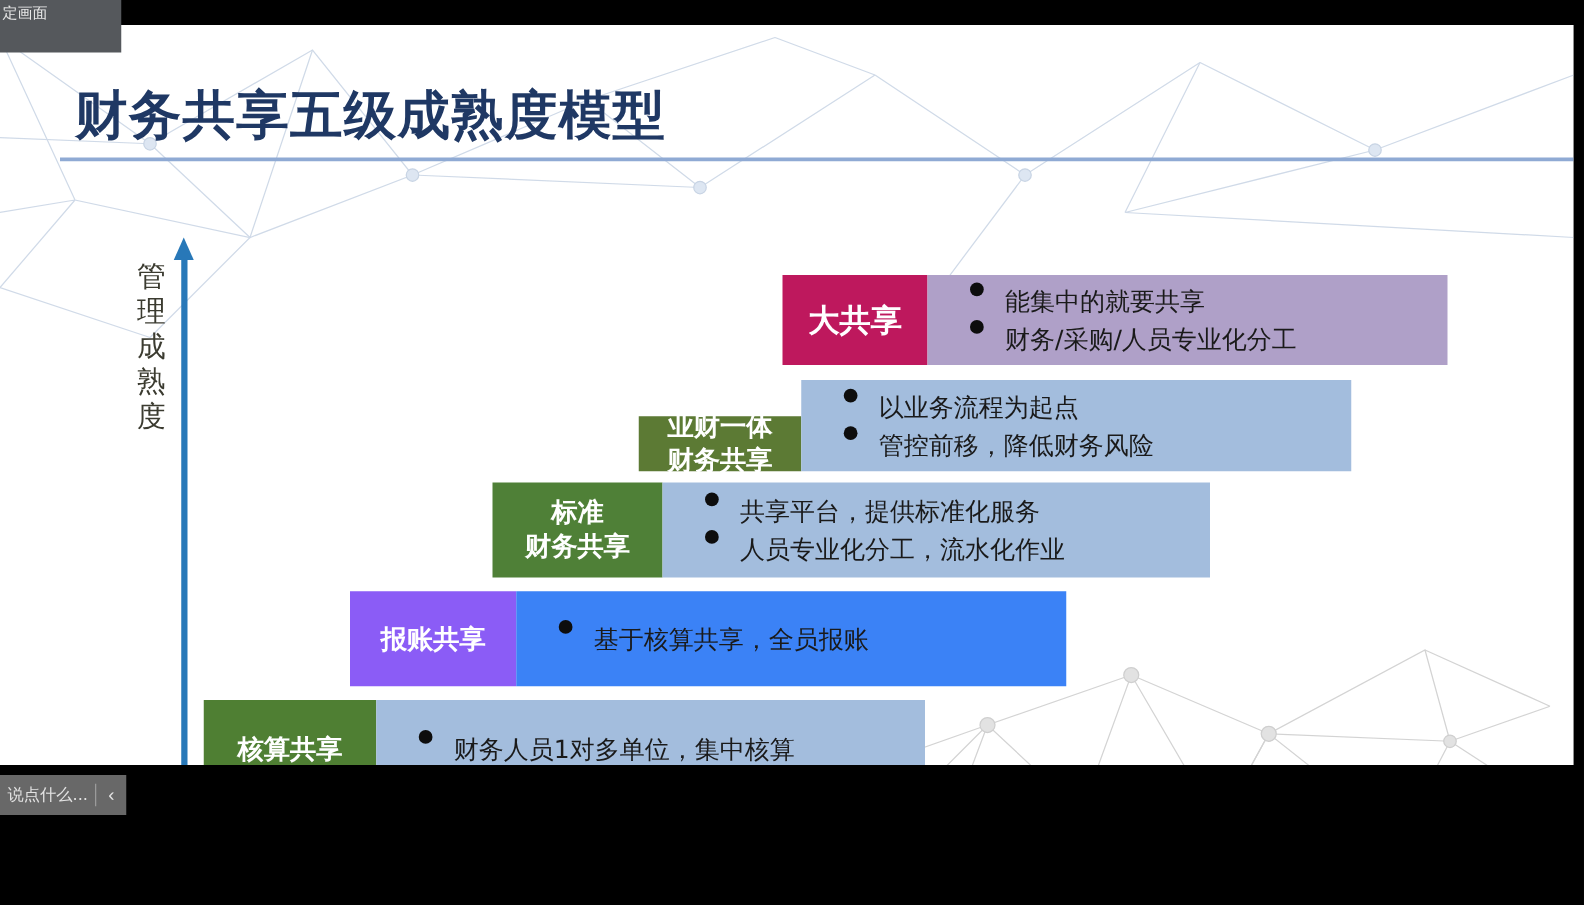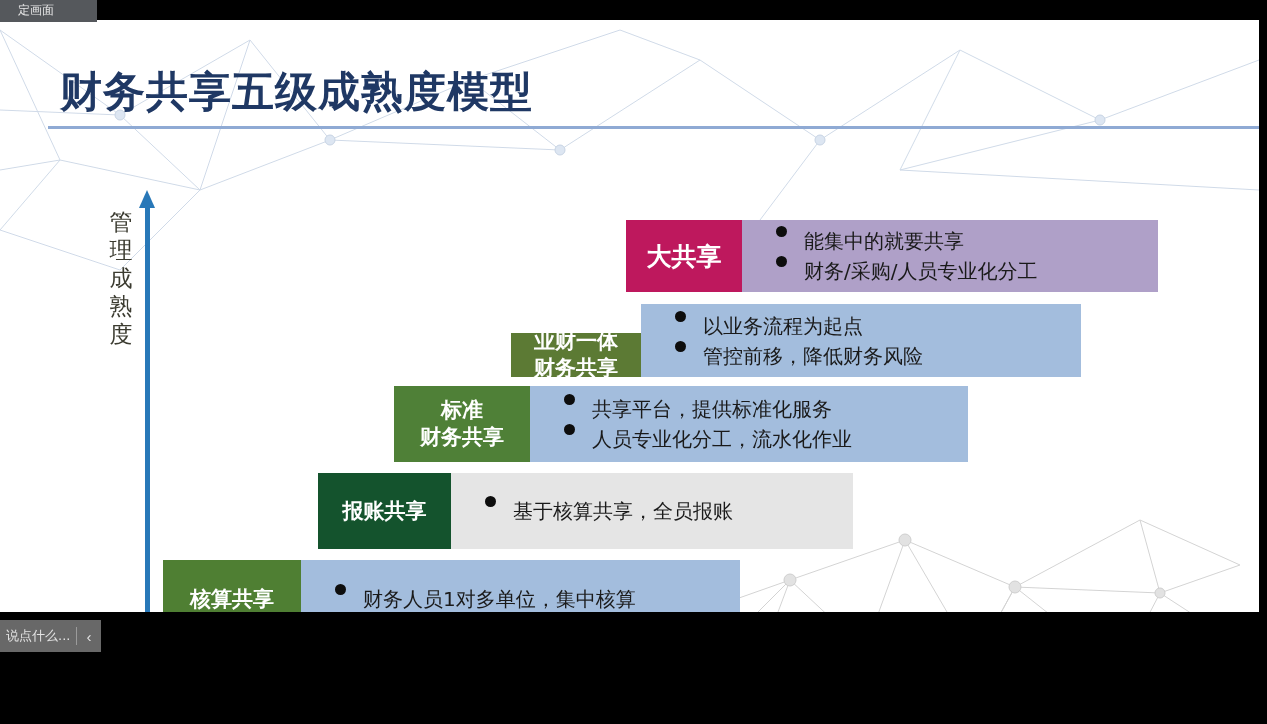--- a/index.html
+++ b/index.html
@@ -11,23 +11,23 @@
   }
   
   #screen{
     position:absolute;left:0;top:0;width:1267px;height:724px;
     background:#000;overflow:hidden;
   }
   #topbar{
     position:absolute;left:0;top:0;width:1267px;height:20px;background:#000;z-index:40;
   }
   #topbar-label{
-    position:absolute;left:0;top:0;width:97px;height:22px;
+    position:absolute;left:0;top:0;width:97px;height:42px;
     background:#55585c;color:#e8e8e8;font-size:12px;
-    line-height:20px;padding-left:18px;box-sizing:border-box;
+    line-height:20px;padding-left:2px;box-sizing:border-box;
     overflow:hidden;white-space:nowrap;z-index:41;
   }
   #rightbar{
     position:absolute;right:0;top:0;width:8px;height:724px;background:#000;z-index:40;
   }
   
   #slide{
     position:absolute;left:0;top:20px;width:1259px;height:592px;
     background:#ffffff;overflow:hidden;
   }
@@ -167,22 +167,22 @@
       <div class="step-label" style="width:138px;background:#4F7F33;">核算共享</div>
       <div class="step-body" style="background:#A3BDDD;">
         <div class="bullet-row">
           <span class="bullet-dot"></span>
           <span>财务人员1对多单位，集中核算</span>
         </div>
       </div>
     </div>
 
     <div class="step" style="left:280px;top:453px;width:573px;height:76px;">
-      <div class="step-label" style="width:133px;background:#14532d;margin-left:38px;">报账共享</div>
-      <div class="step-body" style="background:#e5e5e5;">
+      <div class="step-label" style="width:133px;background:#8b5cf6;">报账共享</div>
+      <div class="step-body" style="background:#3b82f6;">
         <div class="bullet-row">
           <span class="bullet-dot"></span>
           <span>基于核算共享，全员报账</span>
         </div>
       </div>
     </div>
 
     <div class="step" style="left:394px;top:366px;width:574px;height:76px;">
       <div class="step-label" style="width:136px;background:#4F8037;flex-direction:column;">
         <div>标准</div>

